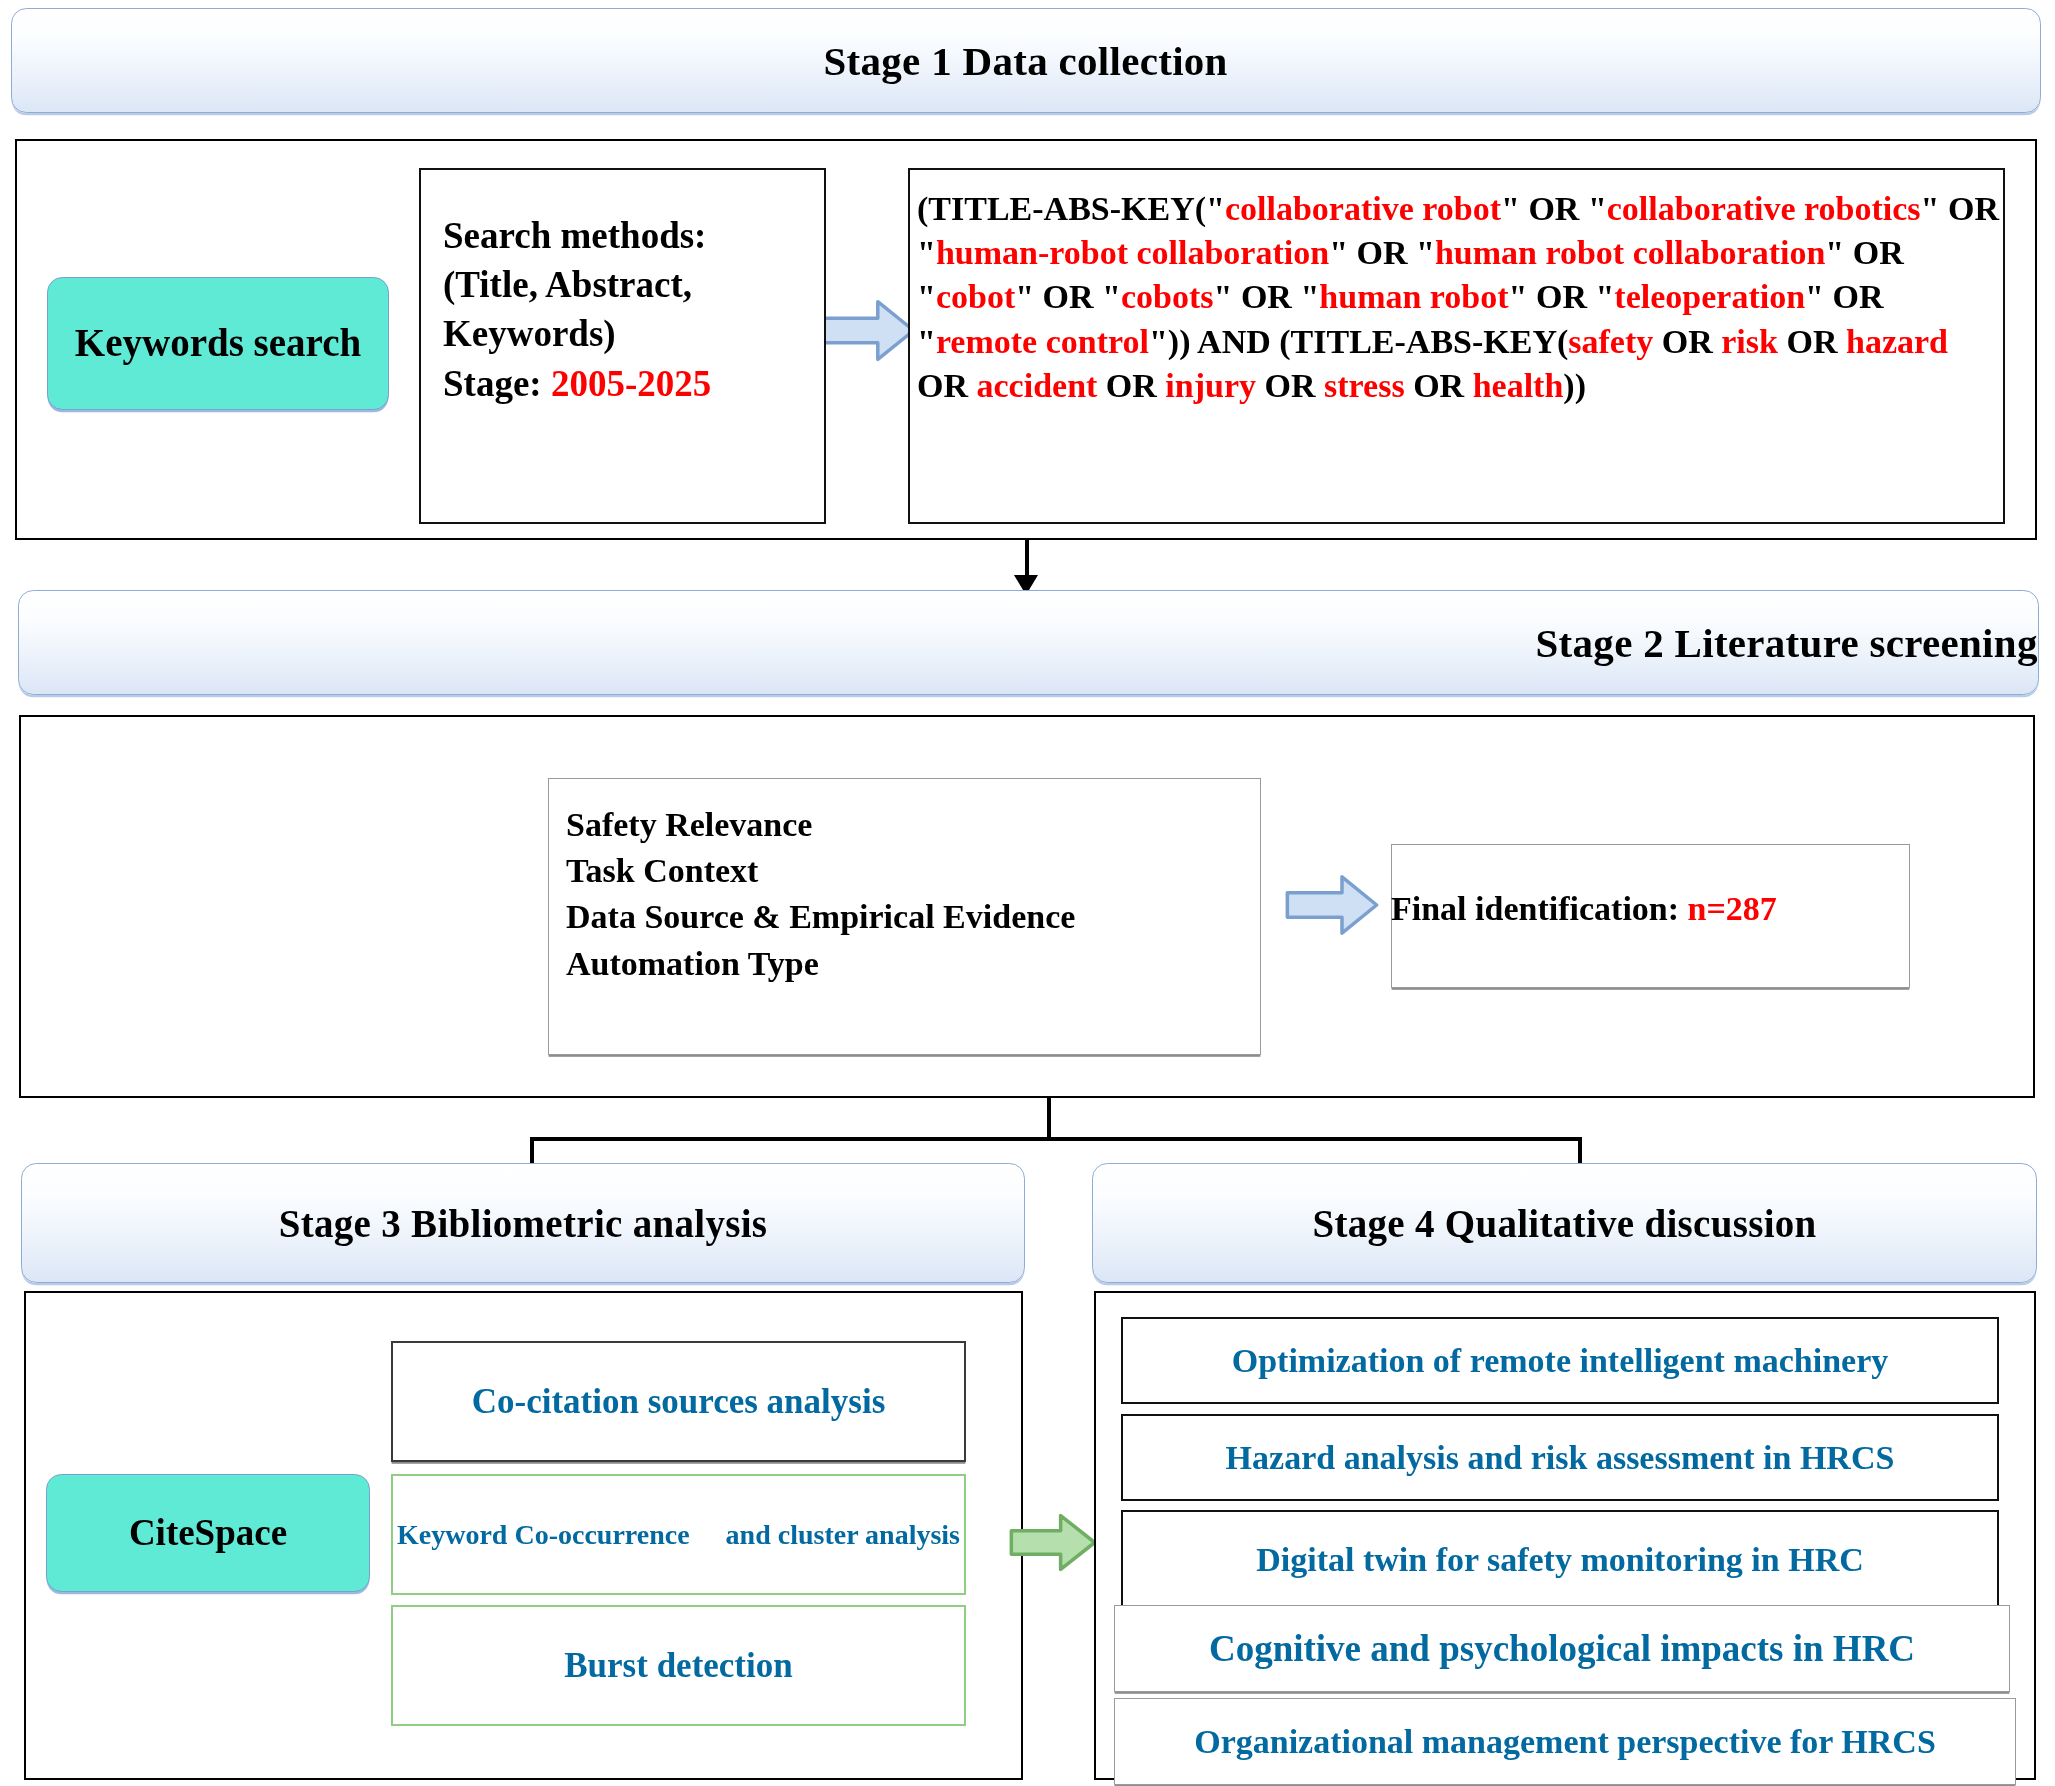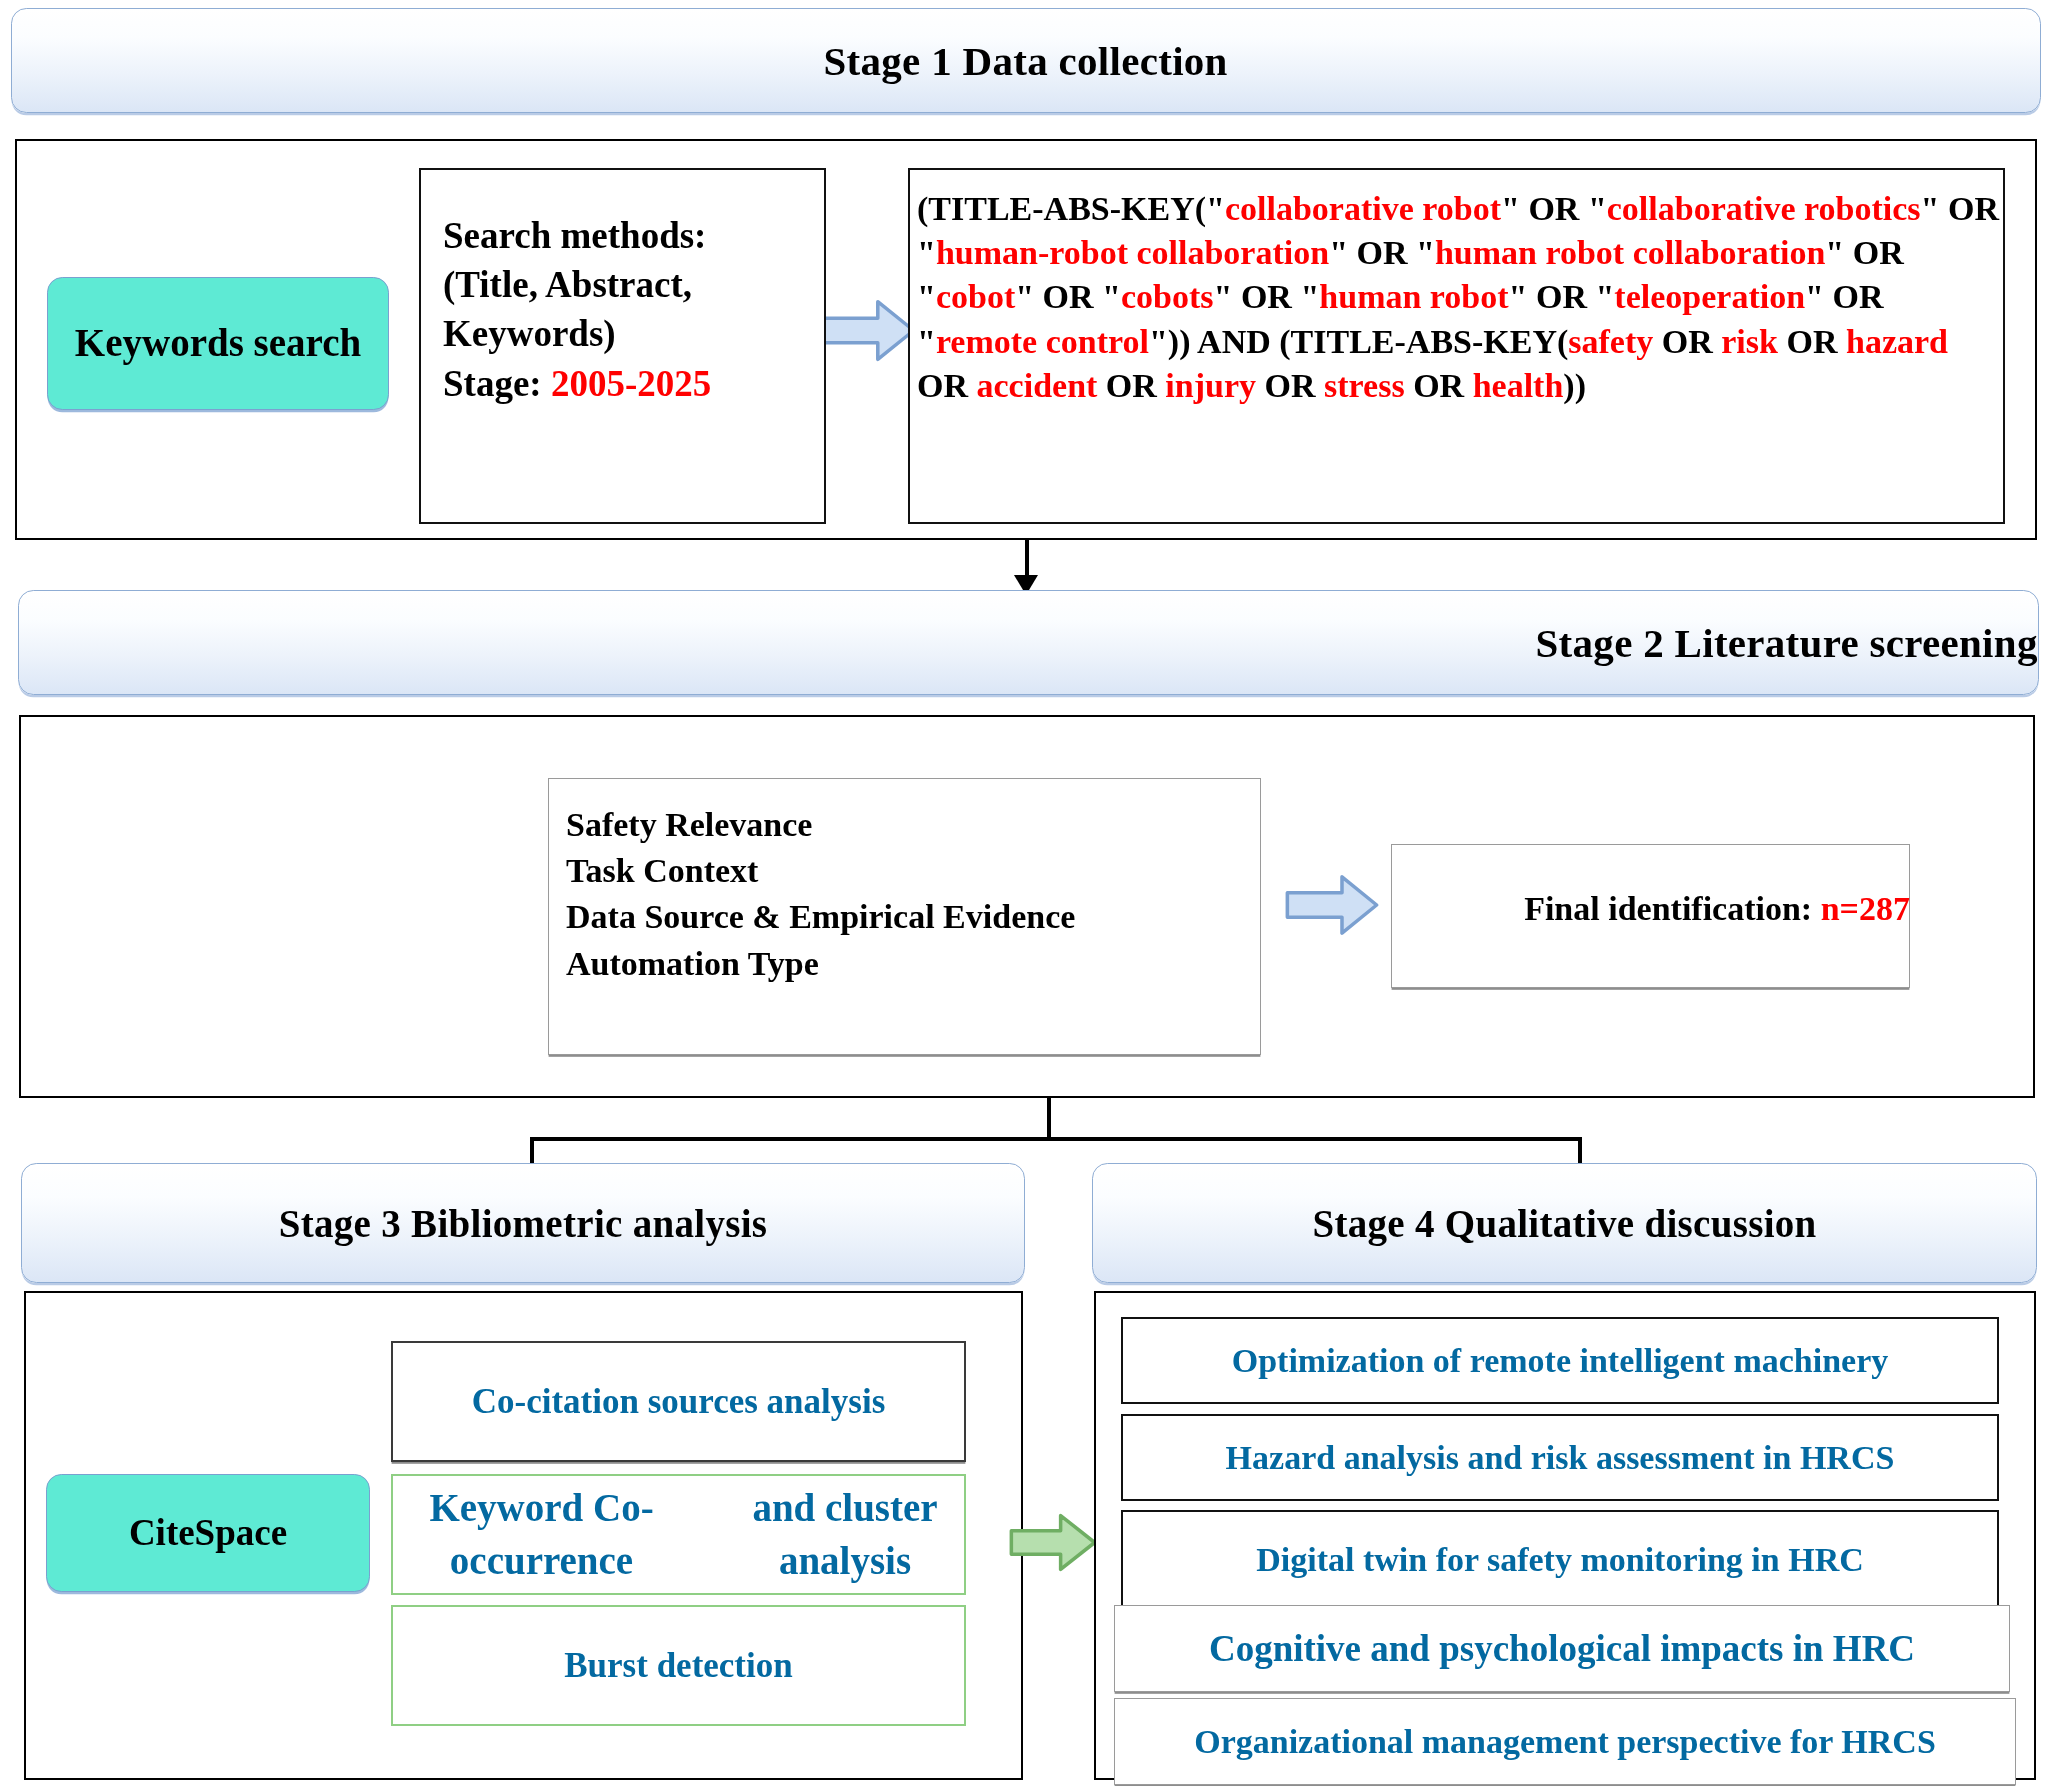--- a/index.html
+++ b/index.html
@@ -130,21 +130,21 @@
       <div>Automation Type</div>
     </div>
 
   <div class="blockarrow" style="left:1285px;top:873px;width:94px;height:64px;">
     <svg width="94" height="64" viewBox="0 0 160 108">
       <polygon points="4,33 97,33 97,6 156,54 97,102 97,75 4,75" fill="#cfe0f5" stroke="#7ba0d0" stroke-width="6" stroke-linejoin="round"></polygon>
     </svg>
   </div>
 
   <div class="box-gray" style="left:1391px;top:844px;width:519px;height:144px;"></div>
-  <div class="txt-block" style="left:1391px;top:890px;width:519px;text-align:right;font-size:34px;">
+  <div class="txt-block" style="left:1391px;top:890px;width:519px;text-align:left;font-size:34px;">
     <span>Final identification: </span><span class="red">n=287</span>
   </div>
 
   <div class="vline" style="left:1047px;top:1098px;width:3.5px;height:42px;"></div>
   <div class="hline" style="left:530px;top:1137px;width:1051px;height:3.5px;"></div>
   <div class="vline" style="left:530px;top:1137px;width:3.5px;height:53px;"></div>
   <div class="vline" style="left:1578px;top:1137px;width:3.5px;height:53px;"></div>
   <div class="arrowhead" style="left:520px;top:1179px;border-left:11.8px solid transparent;border-right:11.8px solid transparent;border-top:20px solid #000;"></div>
   <div class="arrowhead" style="left:1568px;top:1179px;border-left:11.8px solid transparent;border-right:11.8px solid transparent;border-top:20px solid #000;"></div>
 
@@ -156,21 +156,21 @@
 
   <div class="bluenode" style="left:46px;top:1474px;width:324px;height:118px;font-size:37px;">
     <span>CiteSpace</span>
   </div>
 
   <div id="stage3-boxes">
       <div class="box-dark" style="left: 391px; top: 1341px; width: 575px; height: 121px;">
         <div class="center-txt" style="font-size: 35px;">Co-citation sources analysis</div>
       </div>
       <div class="box-green" style="left: 391px; top: 1474px; width: 575px; height: 121px;">
-        <div class="center-txt" style="font-size: 39px; gap: 36px;">
+        <div class="center-txt" style="font-size: 28px; gap: 36px;">
           <div>Keyword Co-occurrence</div>
           <div>and cluster analysis</div>
         </div>
       </div>
       <div class="box-green" style="left: 391px; top: 1605px; width: 575px; height: 121px;">
         <div class="center-txt" style="font-size: 35px;">Burst detection</div>
       </div>
     </div>
 
   <div class="blockarrow" style="left:1009px;top:1510px;width:88px;height:65px;">

